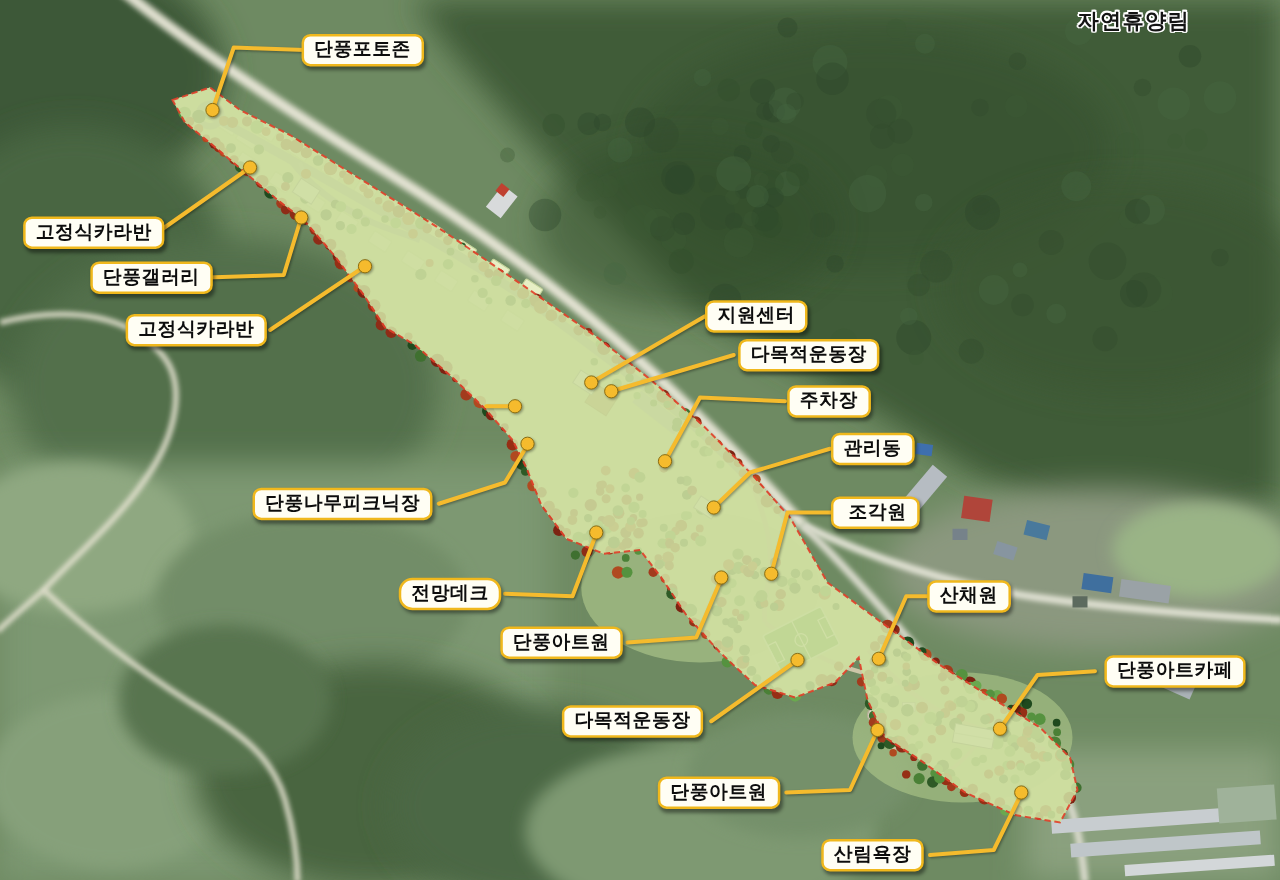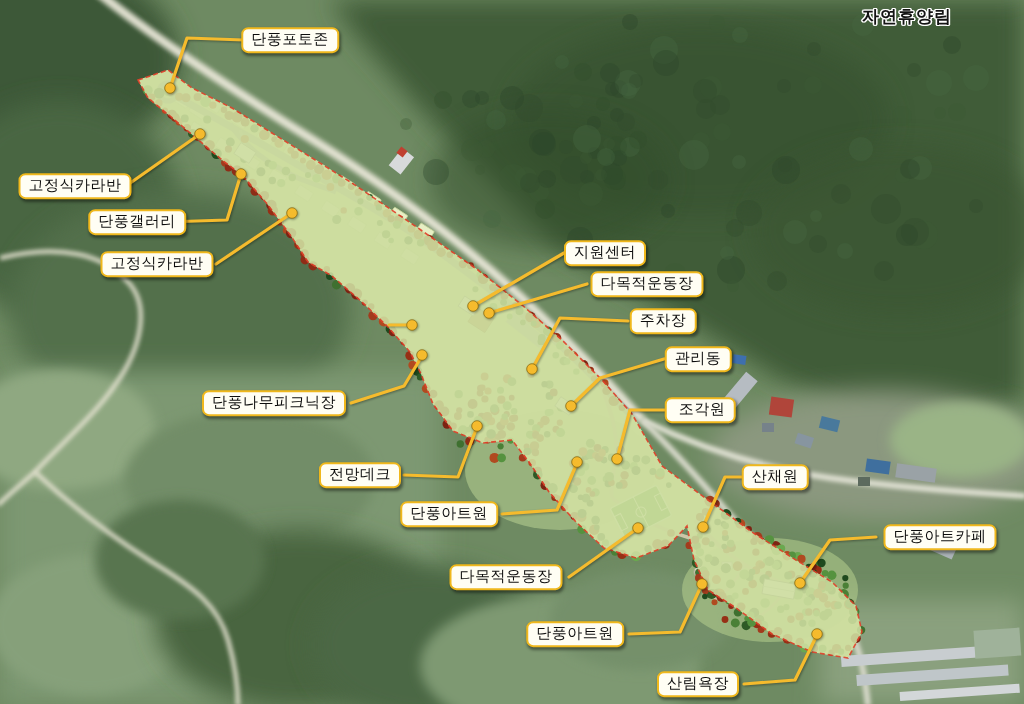--- a/index.html
+++ b/index.html
@@ -5,21 +5,21 @@
   html,body{margin:0;padding:0;background:#222;}
   #stage{position:relative;width:1024px;height:704px;overflow:hidden;
          font-family:"DejaVu Sans","Liberation Sans",sans-serif;
          background:#6e8a62;}
   #map-svg,#callout-svg{position:absolute;left:0;top:0;}
   #labels{position:absolute;left:0;top:0;width:100%;height:100%;}
   .callout-label{
      position:absolute;transform:translate(-50%,-50%);
      background:#fffef4;border:2.5px solid var(--accent-border,#f0b81c);
      border-radius:7px;padding:1px 8px 2px;white-space:nowrap;
-     font-weight:normal;font-size:15px;line-height:1.25;color:#0d0d0d;
+     font-weight:bold;font-size:15px;line-height:1.25;color:#0d0d0d;
      letter-spacing:.5px;box-shadow:1.5px 2.5px 3px rgba(0,0,0,.42);}
   .region-label{
      position:absolute;font-weight:bold;font-size:17px;color:#141414;letter-spacing:1px;
      text-shadow:-1px -1px 0 #fff,1px -1px 0 #fff,-1px 1px 0 #fff,1px 1px 0 #fff,
                  0 -1.4px 0 #fff,0 1.4px 0 #fff,-1.4px 0 0 #fff,1.4px 0 0 #fff;}
   .callout-line{fill:none;stroke:var(--accent,#f5bb2d);stroke-width:3.2;
      stroke-linejoin:round;stroke-linecap:round;
      filter:drop-shadow(1px 1.5px 1px rgba(0,0,0,.35));}
   .callout-dot{fill:var(--accent,#f5bb2d);stroke:#8a6d12;stroke-width:.8;
      filter:drop-shadow(1px 1.5px 1px rgba(0,0,0,.35));}
@@ -764,29 +764,29 @@
       <polyline points="778,477 725,477 703,527" class="callout-line"></polyline>
       <circle cx="703" cy="527" r="5.3" class="callout-dot"></circle>
       <polyline points="876,537 830,540 800,583" class="callout-line"></polyline>
       <circle cx="800" cy="583" r="5.3" class="callout-dot"></circle>
     </svg>
 
   <div id="labels">
     <div class="region-label" style="left:862px;top:5px;position:absolute;">자연휴양림</div>
   <div class="callout-label" style="left: 290px; top: 40px;">단풍포토존</div>
       <div class="callout-label" style="left: 75px; top: 186px;">고정식카라반</div>
-      <div class="callout-label" style="left: 137px; top: 222px; text-align: right;">단풍갤러리</div>
+      <div class="callout-label" style="left: 121px; top: 222px; text-align: right;">단풍갤러리</div>
       <div class="callout-label" style="left: 157px; top: 264px;">고정식카라반</div>
       <div class="callout-label" style="left: 605px; top: 253px;">지원센터</div>
       <div class="callout-label" style="left: 647px; top: 284px;">다목적운동장</div>
       <div class="callout-label" style="left: 663px; top: 321px;">주차장</div>
       <div class="callout-label" style="left: 698px; top: 359px;">관리동</div>
       <div class="callout-label" style="left: 700px; top: 410px; padding-left: 12px;">조각원</div>
       <div class="callout-label" style="left: 274px; top: 403px;">단풍나무피크닉장</div>
-      <div class="callout-label" style="left: 360px; top: 475px;">전망데크</div>
+      <div class="callout-label" style="left: 360px; top: 475px; border-radius: 11px;">전망데크</div>
       <div class="callout-label" style="left: 449px; top: 514px;">단풍아트원</div>
       <div class="callout-label" style="left: 506px; top: 577px;">다목적운동장</div>
       <div class="callout-label" style="left: 575px; top: 634px;">단풍아트원</div>
       <div class="callout-label" style="left: 698px; top: 684px;">산림욕장</div>
       <div class="callout-label" style="left: 775px; top: 477px;">산채원</div>
       <div class="callout-label" style="left: 940px; top: 537px;">단풍아트카페</div>
     </div>
 </div>
 
 </body></html>

